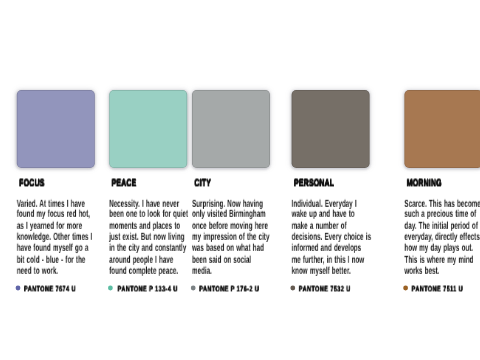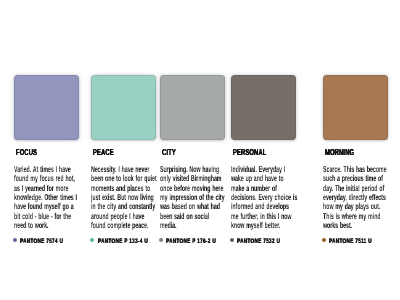--- a/index.html
+++ b/index.html
@@ -153,38 +153,38 @@
         <div class="ln">my impression of the city</div>
         <div class="ln">was based on what had</div>
         <div class="ln">been said on social</div>
         <div class="ln">media.</div>
     </div>
     <div class="pantone">
       <span class="dot" style="background-color: rgb(123, 130, 132);"></span>
       <span class="pcode">PANTONE P 176-2 U</span>
     </div>
   </div>
-  <div class="col" style="left:231px">
+  <div class="col" style="left:243px">
     <div class="swatch" style="background-color: rgb(118, 111, 103);"></div>
     <div class="heading">PERSONAL</div>
     <div class="body">
         <div class="ln">Individual. Everyday I</div>
         <div class="ln">wake up and have to</div>
         <div class="ln">make a number of</div>
         <div class="ln">decisions. Every choice is</div>
         <div class="ln">informed and develops</div>
         <div class="ln">me further, in this I now</div>
         <div class="ln">know myself better.</div>
     </div>
     <div class="pantone">
       <span class="dot" style="background-color: rgb(101, 91, 82);"></span>
       <span class="pcode">PANTONE 7532 U</span>
     </div>
   </div>
-  <div class="col" style="left:323.0px">
+  <div class="col" style="left:337px">
     <div class="swatch" style="background-color: rgb(167, 120, 81);"></div>
     <div class="heading">MORNING</div>
     <div class="body">
         <div class="ln">Scarce. This has become</div>
         <div class="ln">such a precious time of</div>
         <div class="ln">day. The initial period of</div>
         <div class="ln">everyday, directly effects</div>
         <div class="ln">how my day plays out.</div>
         <div class="ln">This is where my mind</div>
         <div class="ln">works best.</div>

